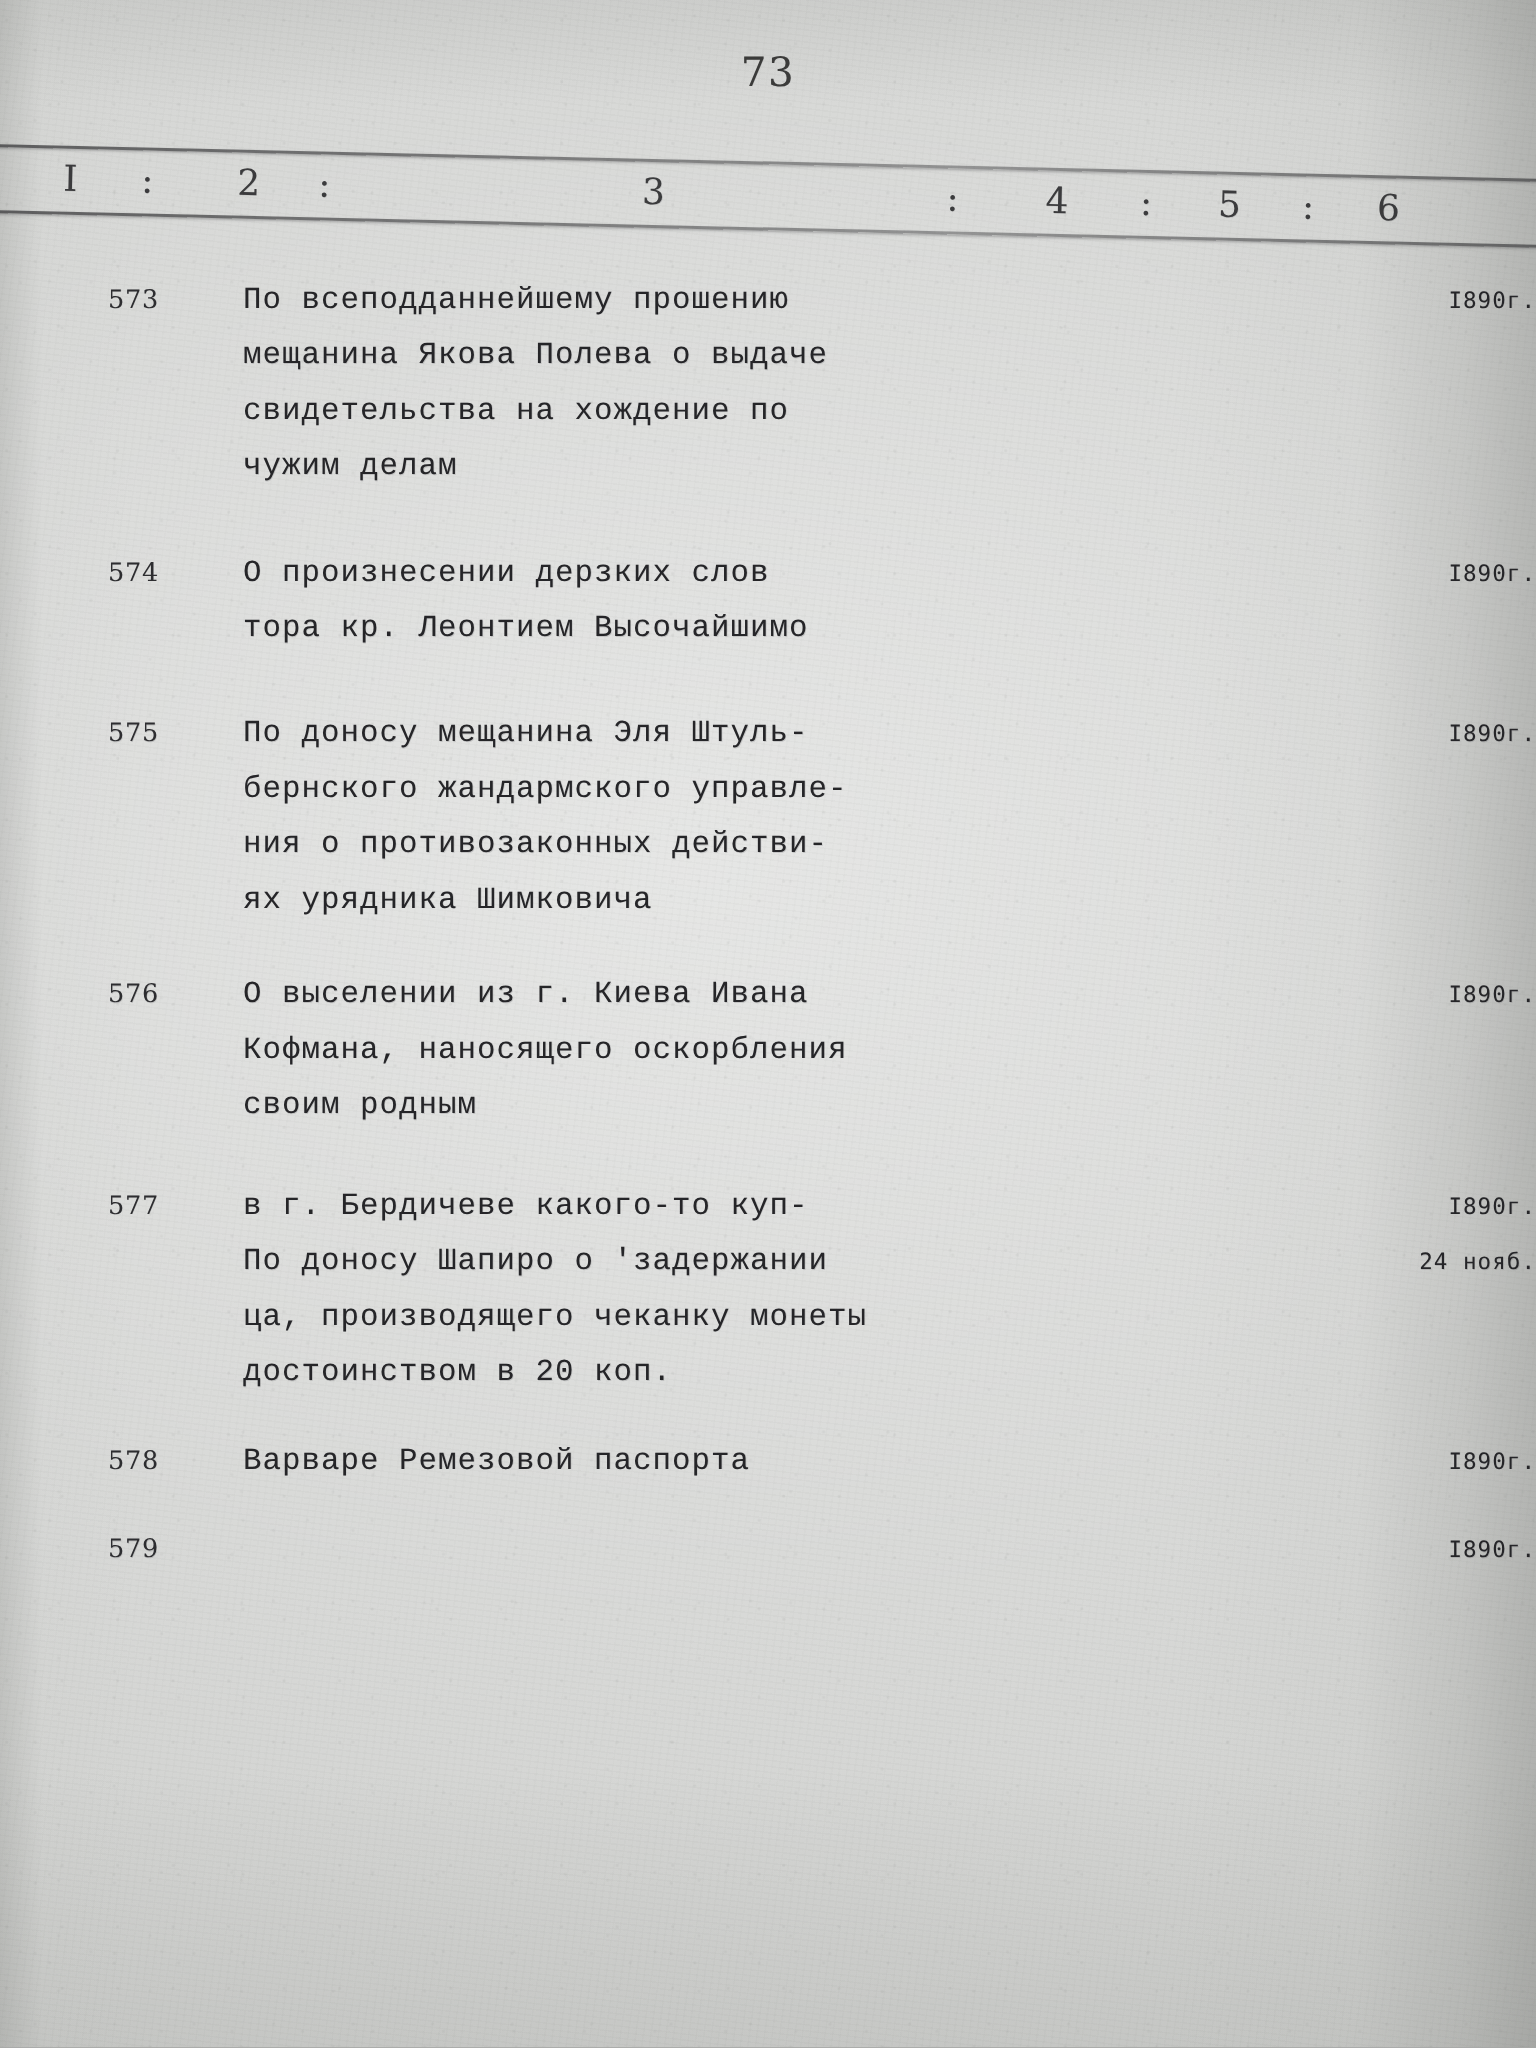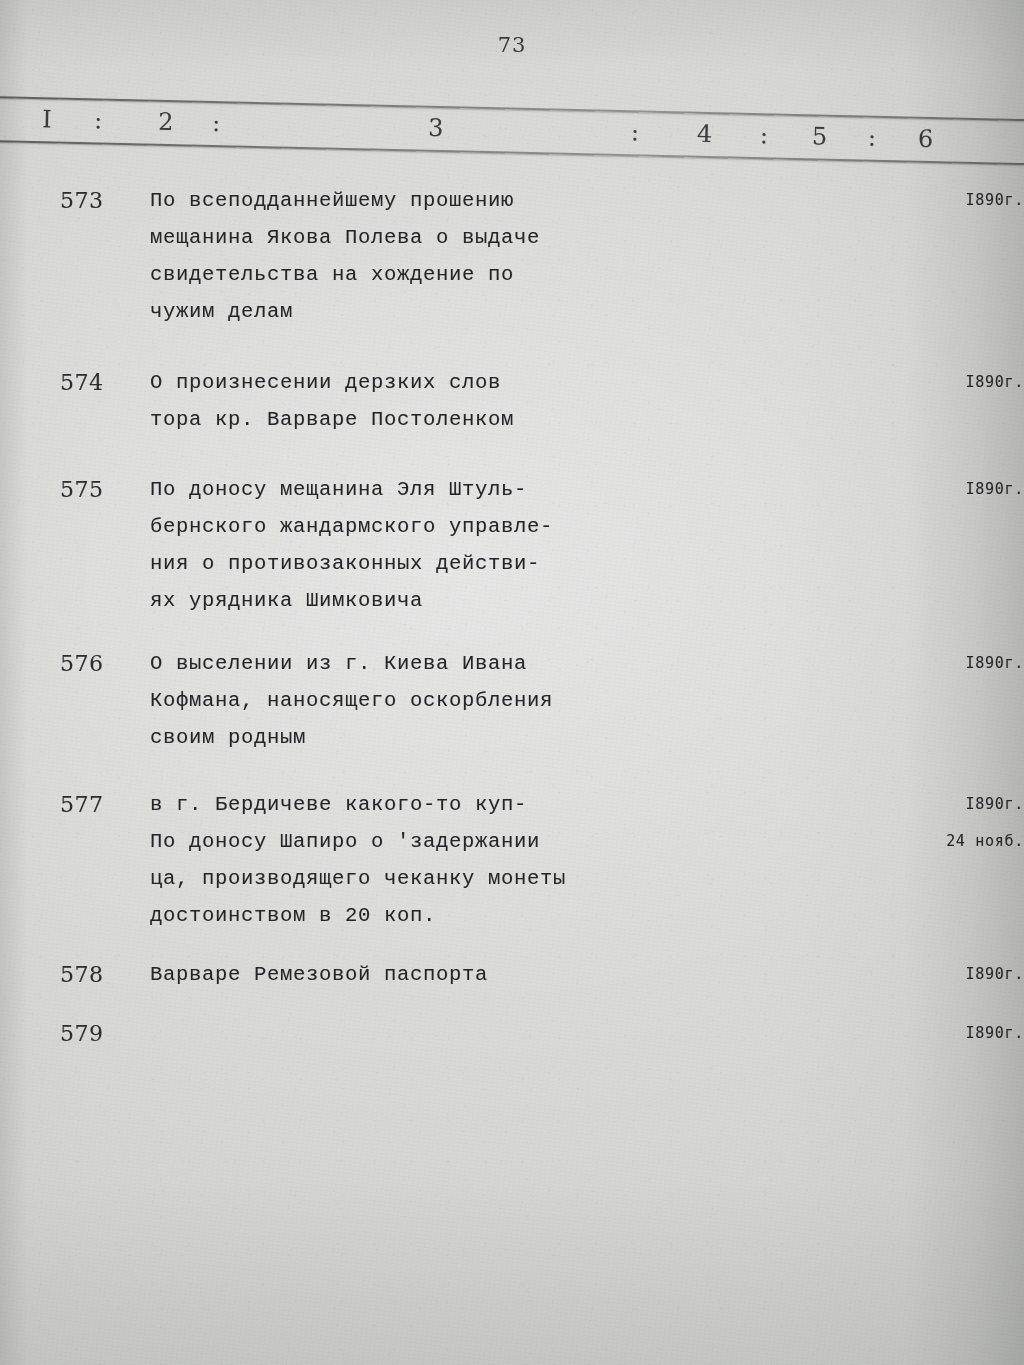--- a/index.html
+++ b/index.html
@@ -63,21 +63,21 @@
     background-size: 37px 41px, 53px 47px, 43px 59px, 61px 37px, 47px 53px;
   }
 
   
   .page-number {
     position: absolute;
     top: 33px;
     left: 0;
     width: 1024px;
     text-align: center;
-    font-size: 21px;
+    font-size: 27px;
     letter-spacing: 1px;
     font-family: "DejaVu Serif", "Liberation Serif", serif;
     color: #30302f;
     opacity: 0.93;
   }
 
   
   .header-band {
     position: absolute;
     top: 78px;
@@ -121,26 +121,27 @@
   }
   .entry {
     position: relative;
     display: flex;
     align-items: flex-start;
   }
   .entry-num {
     width: 150px;
     padding-left: 60px;
     box-sizing: border-box;
-    font-size: 22px;
+    font-size: 17px;
     line-height: 37px;
     color: #2d2d30;
     font-family: "DejaVu Serif", "Liberation Serif", serif;
     letter-spacing: 0.5px;
     flex: 0 0 150px;
+    margin-left: 12px;
   }
   .entry-body {
     flex: 0 0 458px;
     width: 458px;
     font-family: Liberation Mono, monospace;
   }
   .entry-line {
     font-size: 20.5px;
     line-height: 37px;
     letter-spacing: 0.7px;
@@ -205,21 +206,21 @@
         </div>
         <div class="entry-dates">
           <div class="entry-date">I890г.</div>
         </div>
       </div>
       <div style="height: 34px;"></div>
       <div class="entry">
         <div class="entry-num">574</div>
         <div class="entry-body">
           <div class="entry-line">О произнесении дерзких слов</div>
-          <div class="entry-line">тора кр. Варваре Постоленком</div>
+          <div class="entry-line">тора кр. Леонтием Высочайшимо</div>
         </div>
         <div class="entry-dates">
           <div class="entry-date">I890г.</div>
         </div>
       </div>
       <div style="height: 33px;"></div>
       <div class="entry">
         <div class="entry-num">575</div>
         <div class="entry-body">
           <div class="entry-line">По доносу мещанина Эля Штуль-</div>

